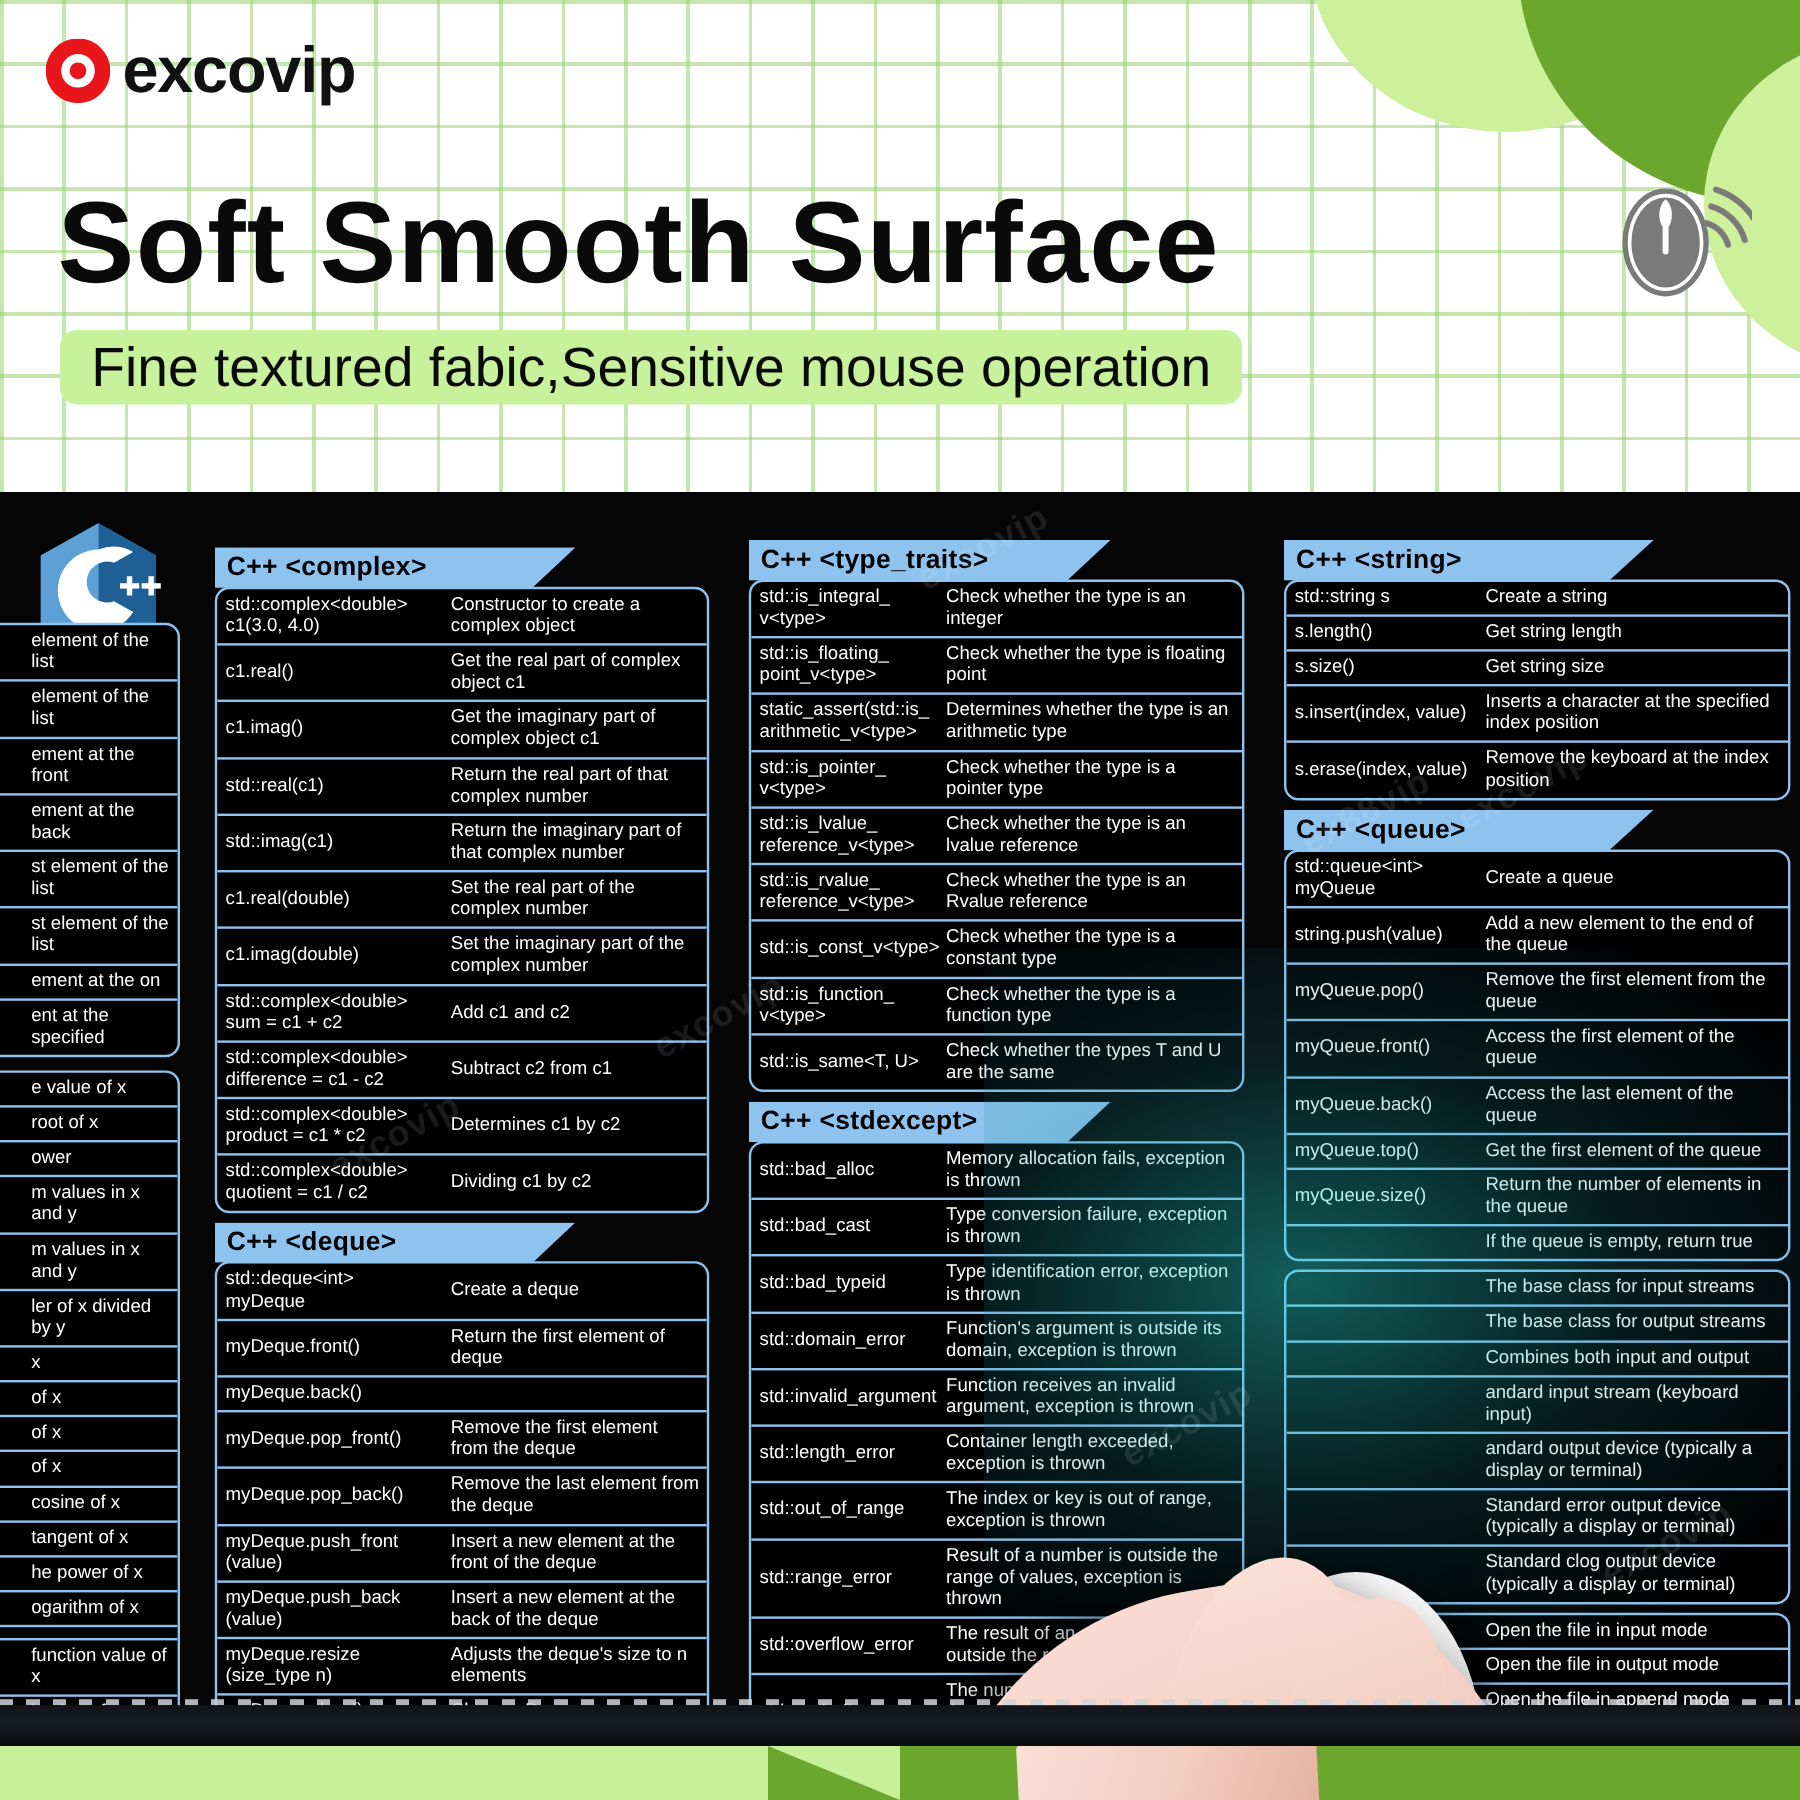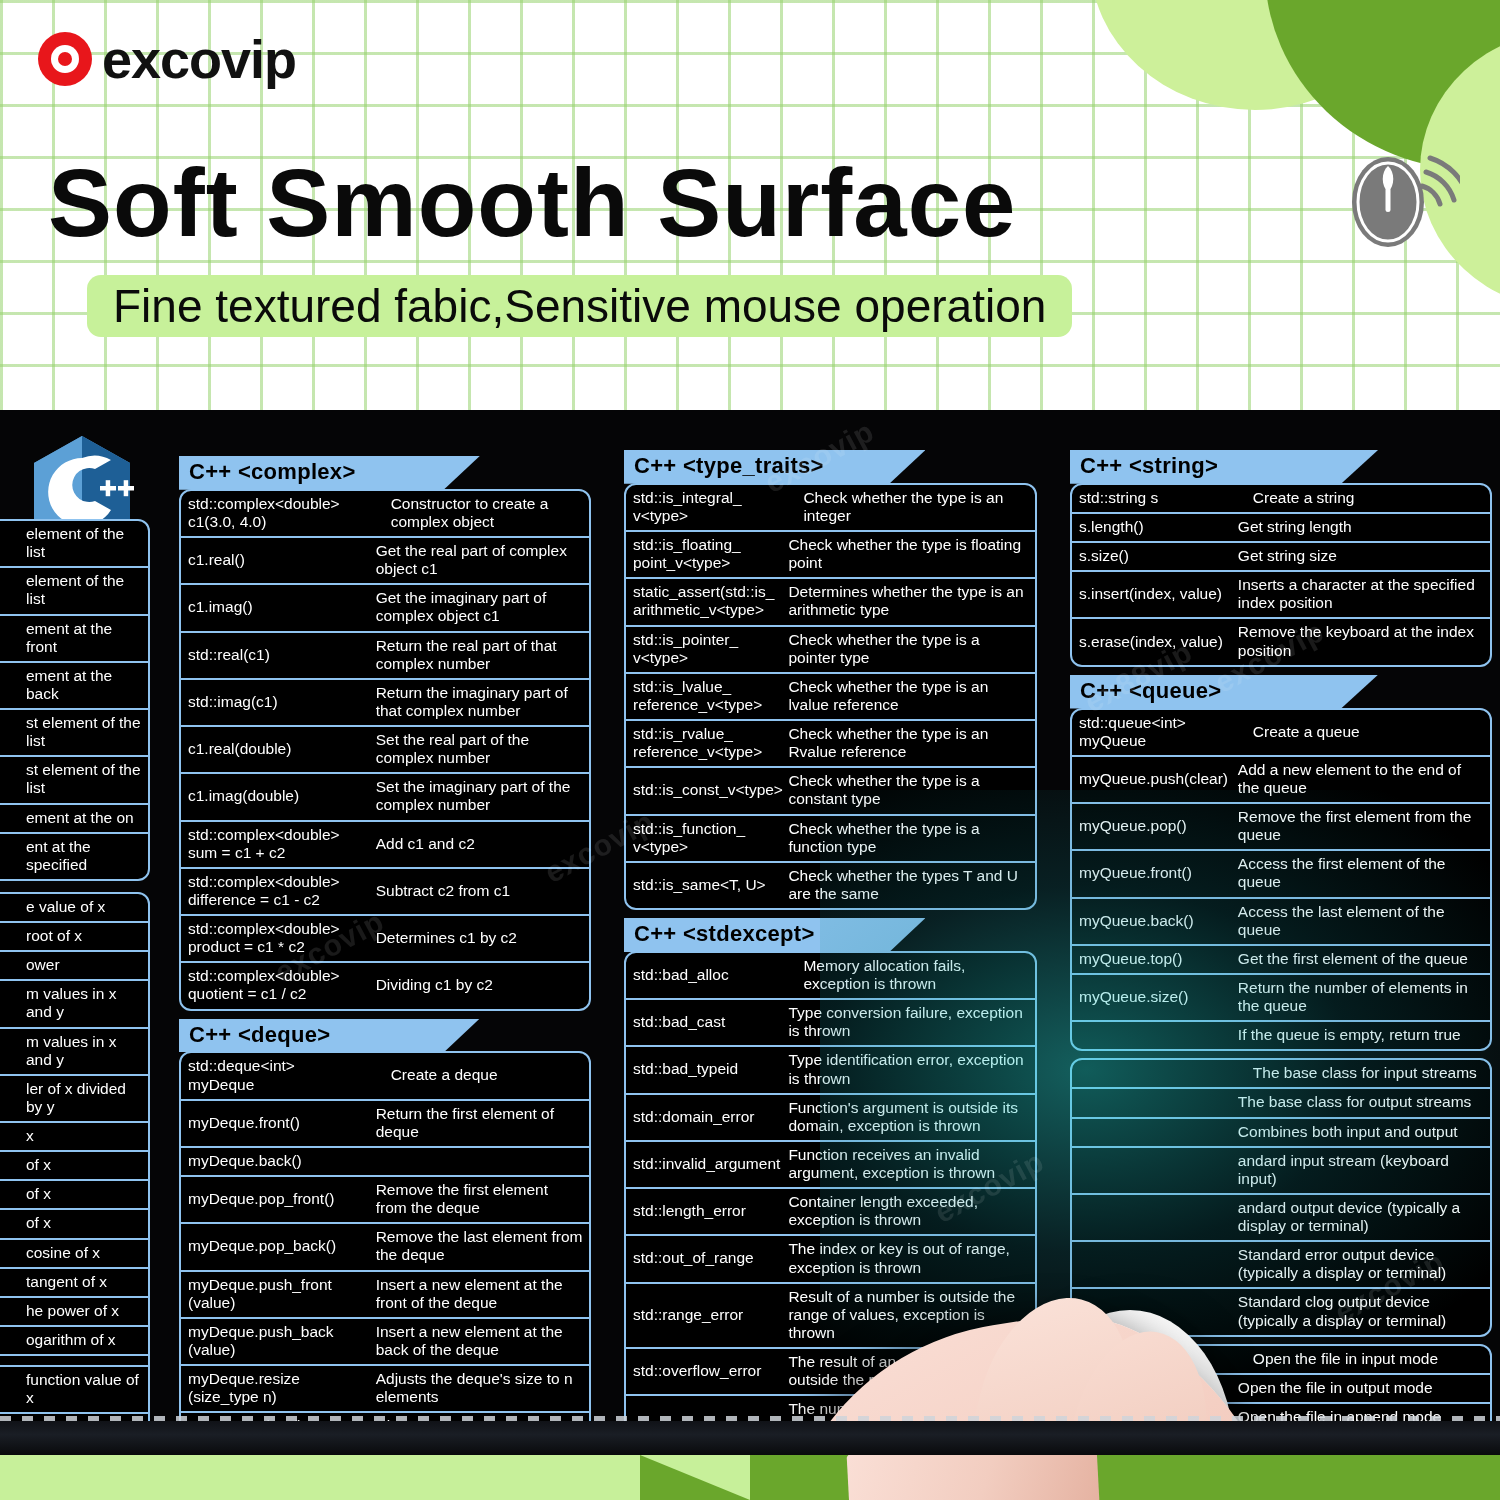--- a/index.html
+++ b/index.html
@@ -40,21 +40,21 @@
 
   #headline {
     position: absolute; left: 48px; top: 148px;
     font-size: 96px; font-weight: 700; letter-spacing: 1px;
     color: #0a0a0a; white-space: nowrap;
   }
   #subheadline-pill {
     position: absolute; left: 50px; top: 275px;
     height: 62px; padding: 0 26px;
     background: #c7f19a; border-radius: 14px;
-    display: flex; align-items: center; margin-left: 37px;
+    display: flex; align-items: center;
   }
   #subheadline {
     font-size: 46px; font-weight: 400; color: #0a0a0a; white-space: nowrap;
     font-family: "Liberation Sans Narrow", "Liberation Sans", sans-serif;
   }
 
   
   #mouse-icon { position: absolute; left: 1340px; top: 120px; width: 120px; height: 130px; }
 
   
@@ -96,21 +96,21 @@
     width: 73%;
     clip-path: polygon(0 0, 100% 0, 88% 100%, 0% 100%);
     line-height: 1.22;
   }
   .tbl {
     border: 2px solid #8fc3ef; border-radius: 12px;
     overflow: hidden; background: #000;
     margin-top: -1px;
   }
   .row { display: flex; border-top: 2px solid #8fc3ef; }
-  .row:first-child { border-top: none; gap: 15px; }
+  .row:first-child { border-top: none; }
   .c-key, .c-val {
     color: #fff; font-size: 15.5px; line-height: 1.17;
     padding: 4px 6px 5px 7px;
     display: flex; align-items: center;
   }
   .c-key { width: 46%; flex: 0 0 46%; }
   .c-val { flex: 1 1 auto; }
   .kw38 .c-key { width: 38%; flex: 0 0 38%; }
 
   
@@ -528,21 +528,21 @@
         </div>
       </div>
       <div class="section">
         <div class="sec-head">C++ &lt;queue&gt;</div>
         <div class="tbl">
           <div class="row kw38">
             <div class="c-key">std::queue&lt;int&gt; myQueue</div>
             <div class="c-val">Create a queue</div>
           </div>
           <div class="row kw38">
-            <div class="c-key">myQueue.push(clear)</div>
+            <div class="c-key">string.push(value)</div>
             <div class="c-val">Add a new element to the end of the queue</div>
           </div>
           <div class="row kw38">
             <div class="c-key">myQueue.pop()</div>
             <div class="c-val">Remove the first element from the queue</div>
           </div>
           <div class="row kw38">
             <div class="c-key">myQueue.front()</div>
             <div class="c-val">Access the first element of the queue</div>
           </div>

